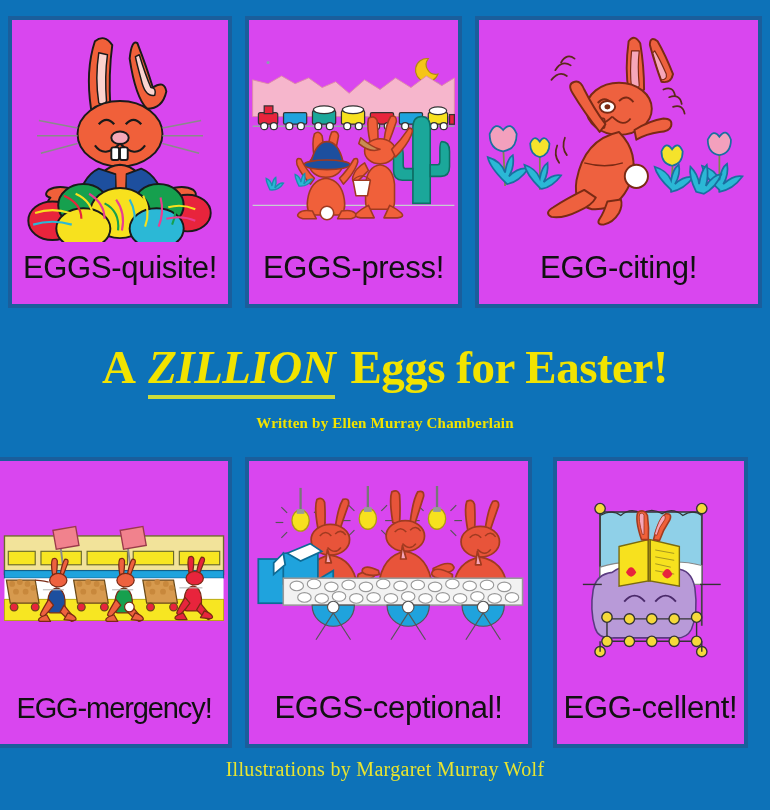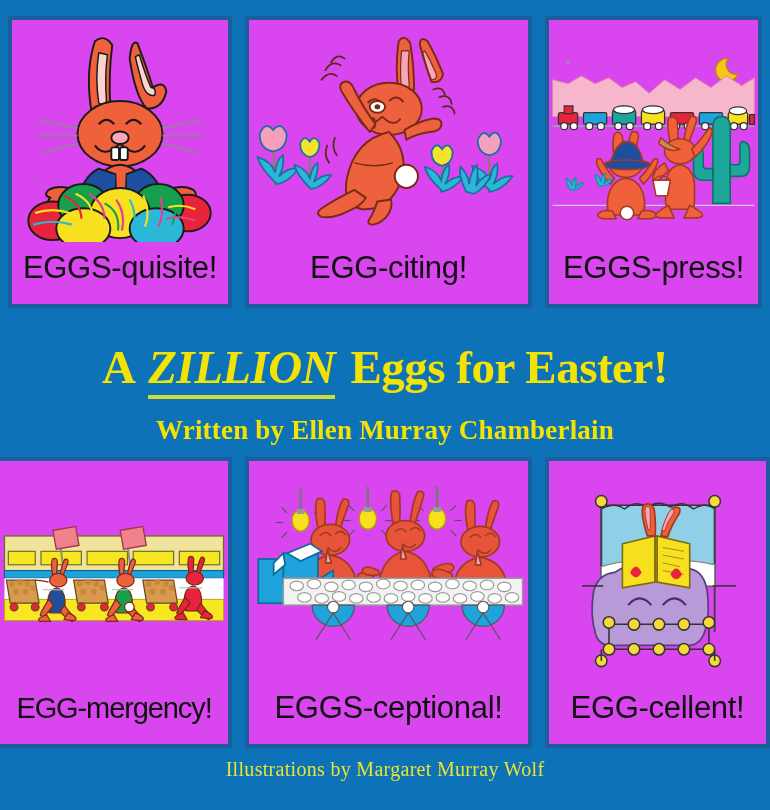--- a/index.html
+++ b/index.html
@@ -42,21 +42,21 @@
     flex-direction: column;
   }
 
   
   .col-1 { margin-left: 8px;  width: 224px; }
   .col-2 { margin-left: 13px; width: 287px; }
   .col-3 { margin-left: 13px; width: 217px; }
 
   .row-bottom .col-1 { margin-left: -4px; width: 236px; }
   .row-bottom .col-2 { margin-left: 13px; width: 287px; }
-  .row-bottom .col-3 { margin-left: 13px; width: 225px; }
+  .row-bottom .col-3 { margin-left: 21px; width: 195px; }
 
   .art {
     position: relative;
     flex: 1 1 auto;
     width: 100%;
     overflow: hidden;
   }
   .art svg { display: block; width: 100%; height: 100%; }
 
   .caption {
@@ -95,21 +95,21 @@
   .title .zillion {
     font-style: italic;
     border-bottom: 4px solid #cddc39;
     padding-bottom: 2px;
     margin: 0 4px;
   }
 
   .author {
     font-family: "Liberation Serif", serif;
     font-weight: bold;
-    font-size: 27px;
+    font-size: 15px;
     color: #f2e300;
     margin-top: 19px;
     letter-spacing: 0.2px;
   }
 
   .illustrator {
     position: absolute;
     top: 758px;
     left: 0;
     width: 770px;
@@ -189,83 +189,20 @@
               <path d="M132 182 q8 16 2 32" stroke="#f7e11e"></path>
               <path d="M150 184 q4 16 -2 30" stroke="#ea3d8f"></path>
               <path d="M164 182 q4 16 -2 30" stroke="#16a04e"></path>
               <path d="M158 194 q14 -4 28 2" stroke="#f7e11e"></path>
               <path d="M156 206 q16 -4 30 2" stroke="#ea3d8f"></path>
             </g>
           </g>
         </svg>
       </div>
       <div class="caption">EGGS-quisite!</div>
-    </div>
-
-    <div class="panel col-2">
-      <div class="art">
-        <svg viewBox="0 0 279 230" preserveAspectRatio="xMidYMid meet">
-          <g stroke="#5a2a18" stroke-width="1.8" fill="none" stroke-linecap="round">
-            <path d="M80 44 q6 -10 14 -4"></path>
-              <path d="M74 52 q7 -11 16 -5"></path>
-              <path d="M70 62 q8 -10 16 -4"></path>
-            <path d="M186 72 q10 -4 12 6"></path>
-              <path d="M192 80 q11 -4 13 7"></path>
-              <path d="M196 90 q10 -3 12 7"></path>
-            <path d="M84 122 q-4 10 2 18"></path>
-              <path d="M76 130 q-4 10 2 18"></path>
-            <path d="M148 136 q8 6 6 16"></path>
-              <path d="M154 148 q8 6 6 15"></path>
-          </g>
-          <g stroke="#7a2a14" stroke-width="2" stroke-linejoin="round">
-            <path d="M150 22 Q146 52 150 74 Q160 80 166 72 Q166 48 162 24 Q156 14 150 22Z" fill="#ee613f"></path>
-            <path d="M172 26 Q178 48 184 64 Q194 66 196 56 Q188 36 180 22 Q172 16 172 26Z" fill="#ee613f"></path>
-            <path d="M153 32 q-2 22 0 38 q6 4 8 -2 q-2 -20 0 -36Z" fill="#f6a6b9" stroke-width="1.2"></path>
-            <path d="M175 34 q5 18 9 28 q6 0 5 -6 q-7 -16 -12 -24Z" fill="#f6a6b9" stroke-width="1.2"></path>
-            <ellipse cx="140" cy="92" rx="34" ry="27" fill="#ee613f"></ellipse>
-            <path d="M118 86 q7 -8 14 0" fill="none" stroke-width="2"></path>
-            <path d="M140 84 q8 -8 15 1" fill="none" stroke-width="2"></path>
-            <ellipse cx="128" cy="90" rx="8" ry="6" fill="#ffffff"></ellipse>
-            <ellipse cx="128" cy="90" rx="3" ry="2.6" fill="#7a2a14" stroke="none"></ellipse>
-            <path d="M133 100 q-12 12 -18 2" fill="none" stroke-width="1.8"></path>
-            <path d="M133 100 q12 12 19 2" fill="none" stroke-width="1.8"></path>
-            <rect x="119" y="102" width="6" height="10" rx="1.6" fill="#ffffff"></rect>
-
-            <path d="M140 116 Q104 124 96 166 Q92 192 112 196 Q140 198 152 168 Q162 138 140 116Z" fill="#ee613f"></path>
-
-            <path d="M120 116 Q104 96 92 76 Q86 66 94 64 Q100 62 104 72 Q114 92 126 108Z" fill="#ee613f"></path>
-            <path d="M156 114 Q172 104 186 102 Q196 102 194 110 Q192 116 182 116 Q168 118 158 124Z" fill="#ee613f"></path>
-
-            <path d="M104 176 Q84 186 72 194 Q62 200 70 204 Q82 206 98 198 Q112 192 116 184Z" fill="#ee613f"></path>
-            <path d="M128 188 Q124 200 120 206 Q116 212 124 212 Q134 210 140 200 Q144 192 142 186Z" fill="#ee613f"></path>
-            <circle cx="158" cy="162" r="12" fill="#ffffff"></circle>
-            <path d="M104 148 q22 6 40 0" fill="none" stroke-width="1.4"></path>
-          </g>
-
-          <g stroke="#1a6fa0" stroke-width="1.8">
-            <path d="M20 130 L22 172" stroke="#7a8a4a" fill="none"></path>
-            <path d="M6 118 q6 -14 14 -4 q8 -10 14 4 q0 16 -14 18 q-14 -2 -14 -18Z" fill="#f3a0bd"></path>
-            <path d="M22 168 q-16 -16 -18 -26 q14 4 18 16 q2 -14 8 -18 q2 12 -4 22 q10 -10 20 -8 q-10 14 -22 16Z" fill="#2bb8d6"></path>
-            <path d="M58 136 L58 176" stroke="#7a8a4a" fill="none"></path>
-            <path d="M48 128 q4 -10 10 -2 q5 -8 10 2 q0 12 -10 14 q-10 -2 -10 -14Z" fill="#f5e32b"></path>
-            <path d="M58 174 q-14 -14 -16 -24 q12 4 16 14 q2 -12 8 -16 q1 10 -4 20 q10 -9 18 -7 q-9 12 -20 14Z" fill="#2bb8d6"></path>
-          </g>
-
-          <g stroke="#1a6fa0" stroke-width="1.8">
-            <path d="M196 142 L194 178" stroke="#7a8a4a" fill="none"></path>
-            <path d="M184 136 q5 -11 11 -2 q6 -9 11 2 q0 13 -11 15 q-11 -2 -11 -15Z" fill="#f5e32b"></path>
-            <path d="M194 176 q-15 -14 -17 -24 q13 4 17 14 q2 -12 8 -16 q2 10 -4 20 q10 -9 19 -7 q-10 13 -23 15Z" fill="#2bb8d6"></path>
-            <path d="M244 132 L244 178" stroke="#7a8a4a" fill="none"></path>
-            <path d="M232 124 q6 -12 12 -3 q7 -10 12 3 q0 14 -12 16 q-12 -2 -12 -16Z" fill="#f3a0bd"></path>
-            <path d="M244 176 q-16 -14 -18 -25 q14 4 18 15 q2 -13 8 -17 q2 11 -4 21 q11 -10 20 -8 q-10 14 -24 16Z" fill="#2bb8d6"></path>
-            <path d="M220 178 q-8 -16 -6 -26 q8 8 9 18 q2 -14 8 -20 q2 12 -1 22 q8 -12 16 -12 q-6 14 -18 20Z" fill="#2bb8d6"></path>
-          </g>
-        </svg>
-      </div>
-      <div class="caption">EGG-citing!</div>
     </div>
 
     <div class="panel col-3">
       <div class="art">
         <svg viewBox="0 0 209 230" preserveAspectRatio="xMidYMid meet">
 
           <path d="M182 40 a12 12 0 1 0 10 16 a10 10 0 0 1 -10 -16Z" fill="#f5c518" stroke="#b08a10" stroke-width="1.2"></path>
           <circle cx="16" cy="44" r="1.6" fill="#8aa0b0"></circle>
           <circle cx="192" cy="66" r="1.6" fill="#8aa0b0"></circle>
           <circle cx="96" cy="76" r="1.5" fill="#8aa0b0"></circle>
@@ -345,20 +282,83 @@
           </g>
 
           <g stroke="#1a8fb0" stroke-width="1.4" fill="#2bb8d6">
             <path d="M18 176 q-4 -8 -4 -12 q5 2 6 8 q1 -7 4 -9 q1 6 -1 11 q5 -6 9 -5 q-5 8 -14 7Z"></path>
             <path d="M48 172 q-4 -8 -4 -12 q5 2 6 8 q1 -7 4 -9 q1 6 -1 11 q5 -6 9 -5 q-5 8 -14 7Z"></path>
           </g>
         </svg>
       </div>
       <div class="caption">EGGS-press!</div>
     </div>
+
+    <div class="panel col-2">
+      <div class="art">
+        <svg viewBox="0 0 279 230" preserveAspectRatio="xMidYMid meet">
+          <g stroke="#5a2a18" stroke-width="1.8" fill="none" stroke-linecap="round">
+            <path d="M80 44 q6 -10 14 -4"></path>
+              <path d="M74 52 q7 -11 16 -5"></path>
+              <path d="M70 62 q8 -10 16 -4"></path>
+            <path d="M186 72 q10 -4 12 6"></path>
+              <path d="M192 80 q11 -4 13 7"></path>
+              <path d="M196 90 q10 -3 12 7"></path>
+            <path d="M84 122 q-4 10 2 18"></path>
+              <path d="M76 130 q-4 10 2 18"></path>
+            <path d="M148 136 q8 6 6 16"></path>
+              <path d="M154 148 q8 6 6 15"></path>
+          </g>
+          <g stroke="#7a2a14" stroke-width="2" stroke-linejoin="round">
+            <path d="M150 22 Q146 52 150 74 Q160 80 166 72 Q166 48 162 24 Q156 14 150 22Z" fill="#ee613f"></path>
+            <path d="M172 26 Q178 48 184 64 Q194 66 196 56 Q188 36 180 22 Q172 16 172 26Z" fill="#ee613f"></path>
+            <path d="M153 32 q-2 22 0 38 q6 4 8 -2 q-2 -20 0 -36Z" fill="#f6a6b9" stroke-width="1.2"></path>
+            <path d="M175 34 q5 18 9 28 q6 0 5 -6 q-7 -16 -12 -24Z" fill="#f6a6b9" stroke-width="1.2"></path>
+            <ellipse cx="140" cy="92" rx="34" ry="27" fill="#ee613f"></ellipse>
+            <path d="M118 86 q7 -8 14 0" fill="none" stroke-width="2"></path>
+            <path d="M140 84 q8 -8 15 1" fill="none" stroke-width="2"></path>
+            <ellipse cx="128" cy="90" rx="8" ry="6" fill="#ffffff"></ellipse>
+            <ellipse cx="128" cy="90" rx="3" ry="2.6" fill="#7a2a14" stroke="none"></ellipse>
+            <path d="M133 100 q-12 12 -18 2" fill="none" stroke-width="1.8"></path>
+            <path d="M133 100 q12 12 19 2" fill="none" stroke-width="1.8"></path>
+            <rect x="119" y="102" width="6" height="10" rx="1.6" fill="#ffffff"></rect>
+
+            <path d="M140 116 Q104 124 96 166 Q92 192 112 196 Q140 198 152 168 Q162 138 140 116Z" fill="#ee613f"></path>
+
+            <path d="M120 116 Q104 96 92 76 Q86 66 94 64 Q100 62 104 72 Q114 92 126 108Z" fill="#ee613f"></path>
+            <path d="M156 114 Q172 104 186 102 Q196 102 194 110 Q192 116 182 116 Q168 118 158 124Z" fill="#ee613f"></path>
+
+            <path d="M104 176 Q84 186 72 194 Q62 200 70 204 Q82 206 98 198 Q112 192 116 184Z" fill="#ee613f"></path>
+            <path d="M128 188 Q124 200 120 206 Q116 212 124 212 Q134 210 140 200 Q144 192 142 186Z" fill="#ee613f"></path>
+            <circle cx="158" cy="162" r="12" fill="#ffffff"></circle>
+            <path d="M104 148 q22 6 40 0" fill="none" stroke-width="1.4"></path>
+          </g>
+
+          <g stroke="#1a6fa0" stroke-width="1.8">
+            <path d="M20 130 L22 172" stroke="#7a8a4a" fill="none"></path>
+            <path d="M6 118 q6 -14 14 -4 q8 -10 14 4 q0 16 -14 18 q-14 -2 -14 -18Z" fill="#f3a0bd"></path>
+            <path d="M22 168 q-16 -16 -18 -26 q14 4 18 16 q2 -14 8 -18 q2 12 -4 22 q10 -10 20 -8 q-10 14 -22 16Z" fill="#2bb8d6"></path>
+            <path d="M58 136 L58 176" stroke="#7a8a4a" fill="none"></path>
+            <path d="M48 128 q4 -10 10 -2 q5 -8 10 2 q0 12 -10 14 q-10 -2 -10 -14Z" fill="#f5e32b"></path>
+            <path d="M58 174 q-14 -14 -16 -24 q12 4 16 14 q2 -12 8 -16 q1 10 -4 20 q10 -9 18 -7 q-9 12 -20 14Z" fill="#2bb8d6"></path>
+          </g>
+
+          <g stroke="#1a6fa0" stroke-width="1.8">
+            <path d="M196 142 L194 178" stroke="#7a8a4a" fill="none"></path>
+            <path d="M184 136 q5 -11 11 -2 q6 -9 11 2 q0 13 -11 15 q-11 -2 -11 -15Z" fill="#f5e32b"></path>
+            <path d="M194 176 q-15 -14 -17 -24 q13 4 17 14 q2 -12 8 -16 q2 10 -4 20 q10 -9 19 -7 q-10 13 -23 15Z" fill="#2bb8d6"></path>
+            <path d="M244 132 L244 178" stroke="#7a8a4a" fill="none"></path>
+            <path d="M232 124 q6 -12 12 -3 q7 -10 12 3 q0 14 -12 16 q-12 -2 -12 -16Z" fill="#f3a0bd"></path>
+            <path d="M244 176 q-16 -14 -18 -25 q14 4 18 15 q2 -13 8 -17 q2 11 -4 21 q11 -10 20 -8 q-10 14 -24 16Z" fill="#2bb8d6"></path>
+            <path d="M220 178 q-8 -16 -6 -26 q8 8 9 18 q2 -14 8 -20 q2 12 -1 22 q8 -12 16 -12 q-6 14 -18 20Z" fill="#2bb8d6"></path>
+          </g>
+        </svg>
+      </div>
+      <div class="caption">EGG-citing!</div>
+    </div>
   </div>
 
   <div class="title-block">
     <div class="title">
       <span>A</span>
       <span class="zillion">ZILLION</span>
       <span>Eggs for Easter!</span>
     </div>
     <div class="author">Written by Ellen Murray Chamberlain</div>
   </div>

